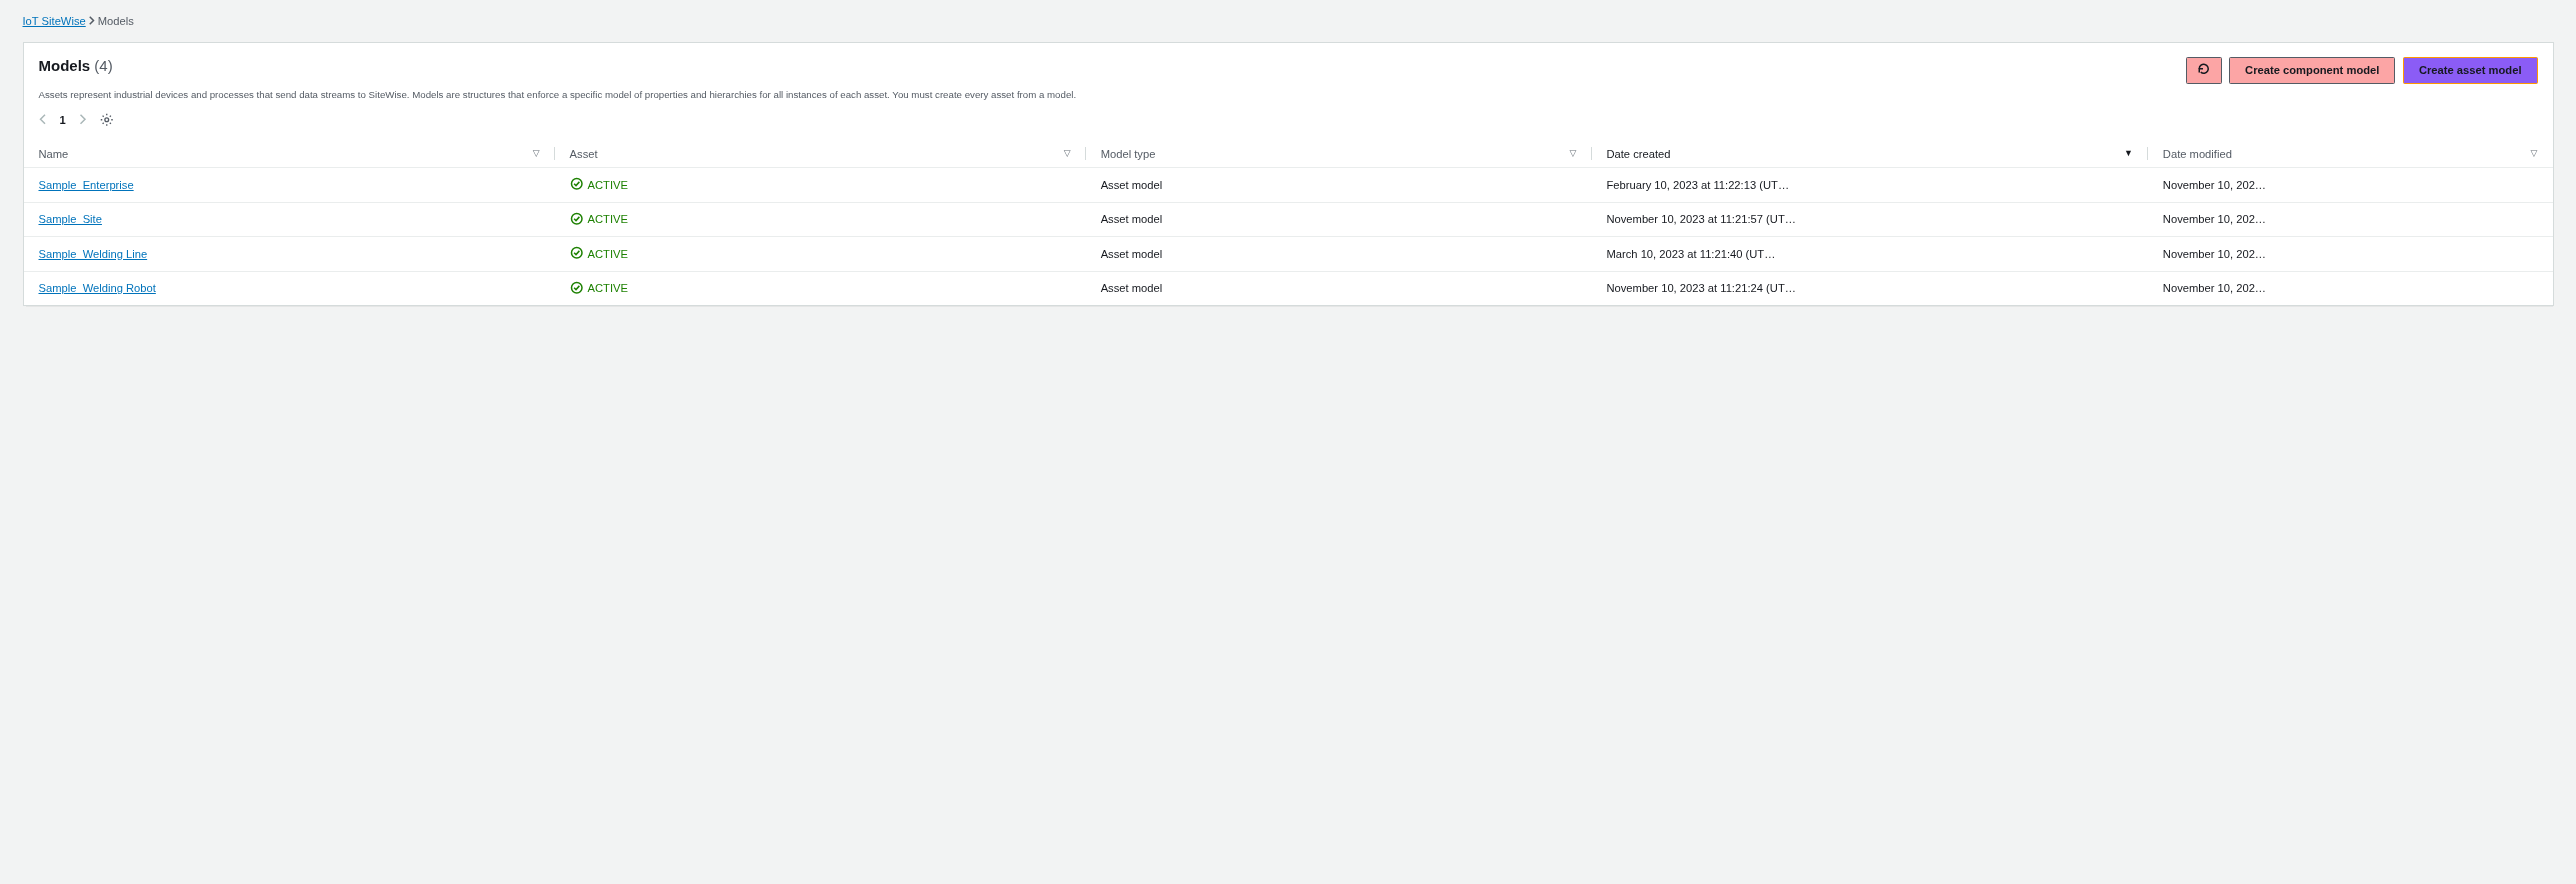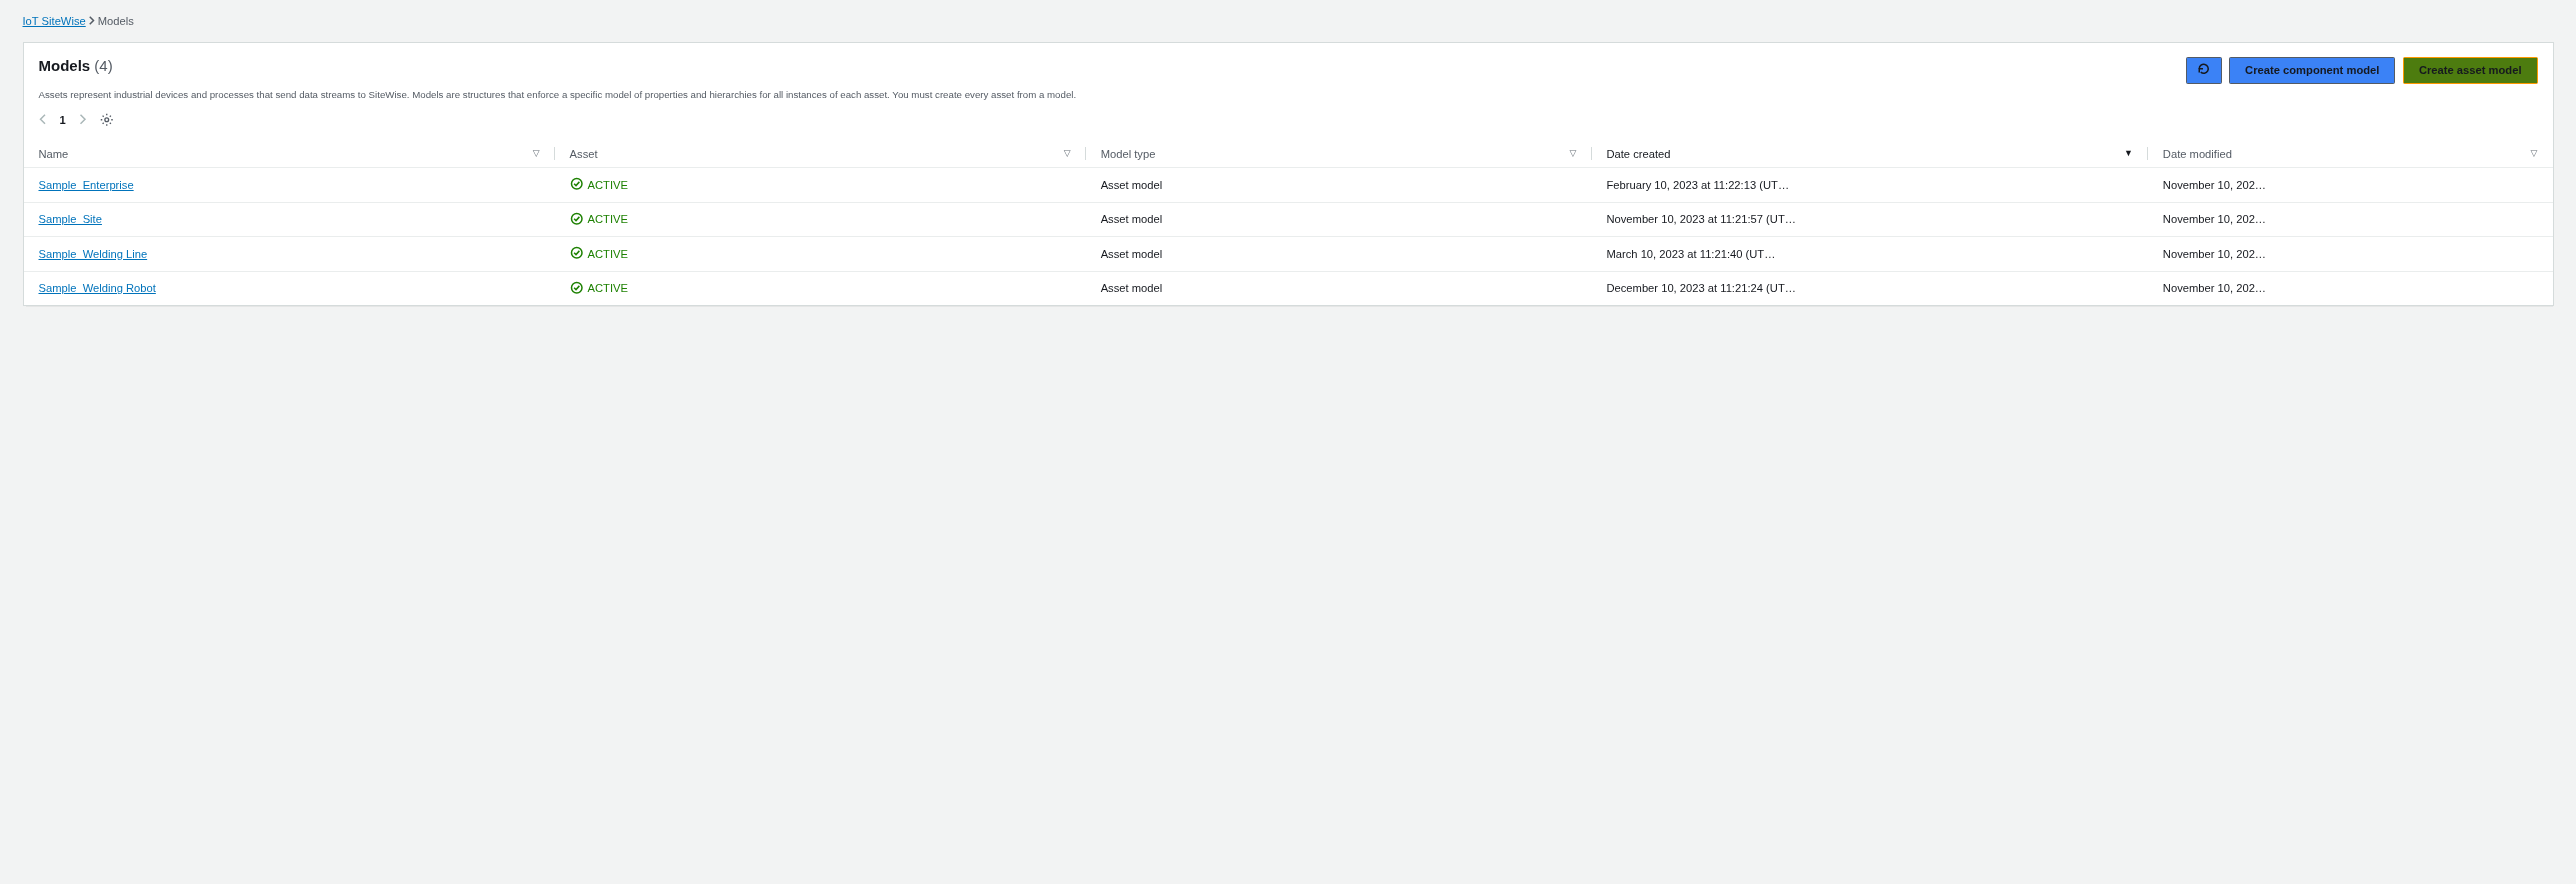--- a/index.html
+++ b/index.html
@@ -54,32 +54,32 @@
 .action-row {
   display: flex;
   gap: 7.5px;
   align-items: center;
 }
 .btn {
   display: inline-flex;
   align-items: center;
   justify-content: center;
   border: 0.7px solid #545b64;
-  background: #3b82f6;
+  background: #fca5a5;
   color: #16191f;
   font-weight: 700;
   font-size: 11.2px;
   padding: 6px 15px;
   border-radius: 1.5px;
   cursor: pointer;
   height: 27px;
 }
 .btn.icon-only { padding: 6px 9px; width: 36px; }
 .btn.primary {
-  background: #4d7c0f;
+  background: #8b5cf6;
   border-color: #ff9900;
   color: #16191f;
   text-align: center;
 }
 .toolbar-row {
   display: flex;
   justify-content: space-between;
   align-items: center;
   padding: 0 15px 12px 15px;
 }
@@ -325,21 +325,21 @@
           <tr>
             <td><a class="link">Sample_Welding Robot</a></td>
             <td><span class="status">
                 <span><svg width="13.5" height="13.5" viewBox="0 0 18 18">
                     <circle cx="9" cy="9" r="7" stroke="#1d8102" stroke-width="2" fill="none"></circle>
                     <path d="M5.5 9 L8 11.5 L12.5 6.5" stroke="#1d8102" stroke-width="2" fill="none"></path>
                   </svg></span>
                 <span>ACTIVE</span>
               </span></td>
             <td>Asset model</td>
-            <td>December 10, 2023 at 11:21:24 (UT…</td>
+            <td>November 10, 2023 at 11:21:24 (UT…</td>
             <td>November 10, 202…</td>
           </tr>
         </tbody>
     </table>
 
   </div>
 </div>
 
 
 </body></html>

